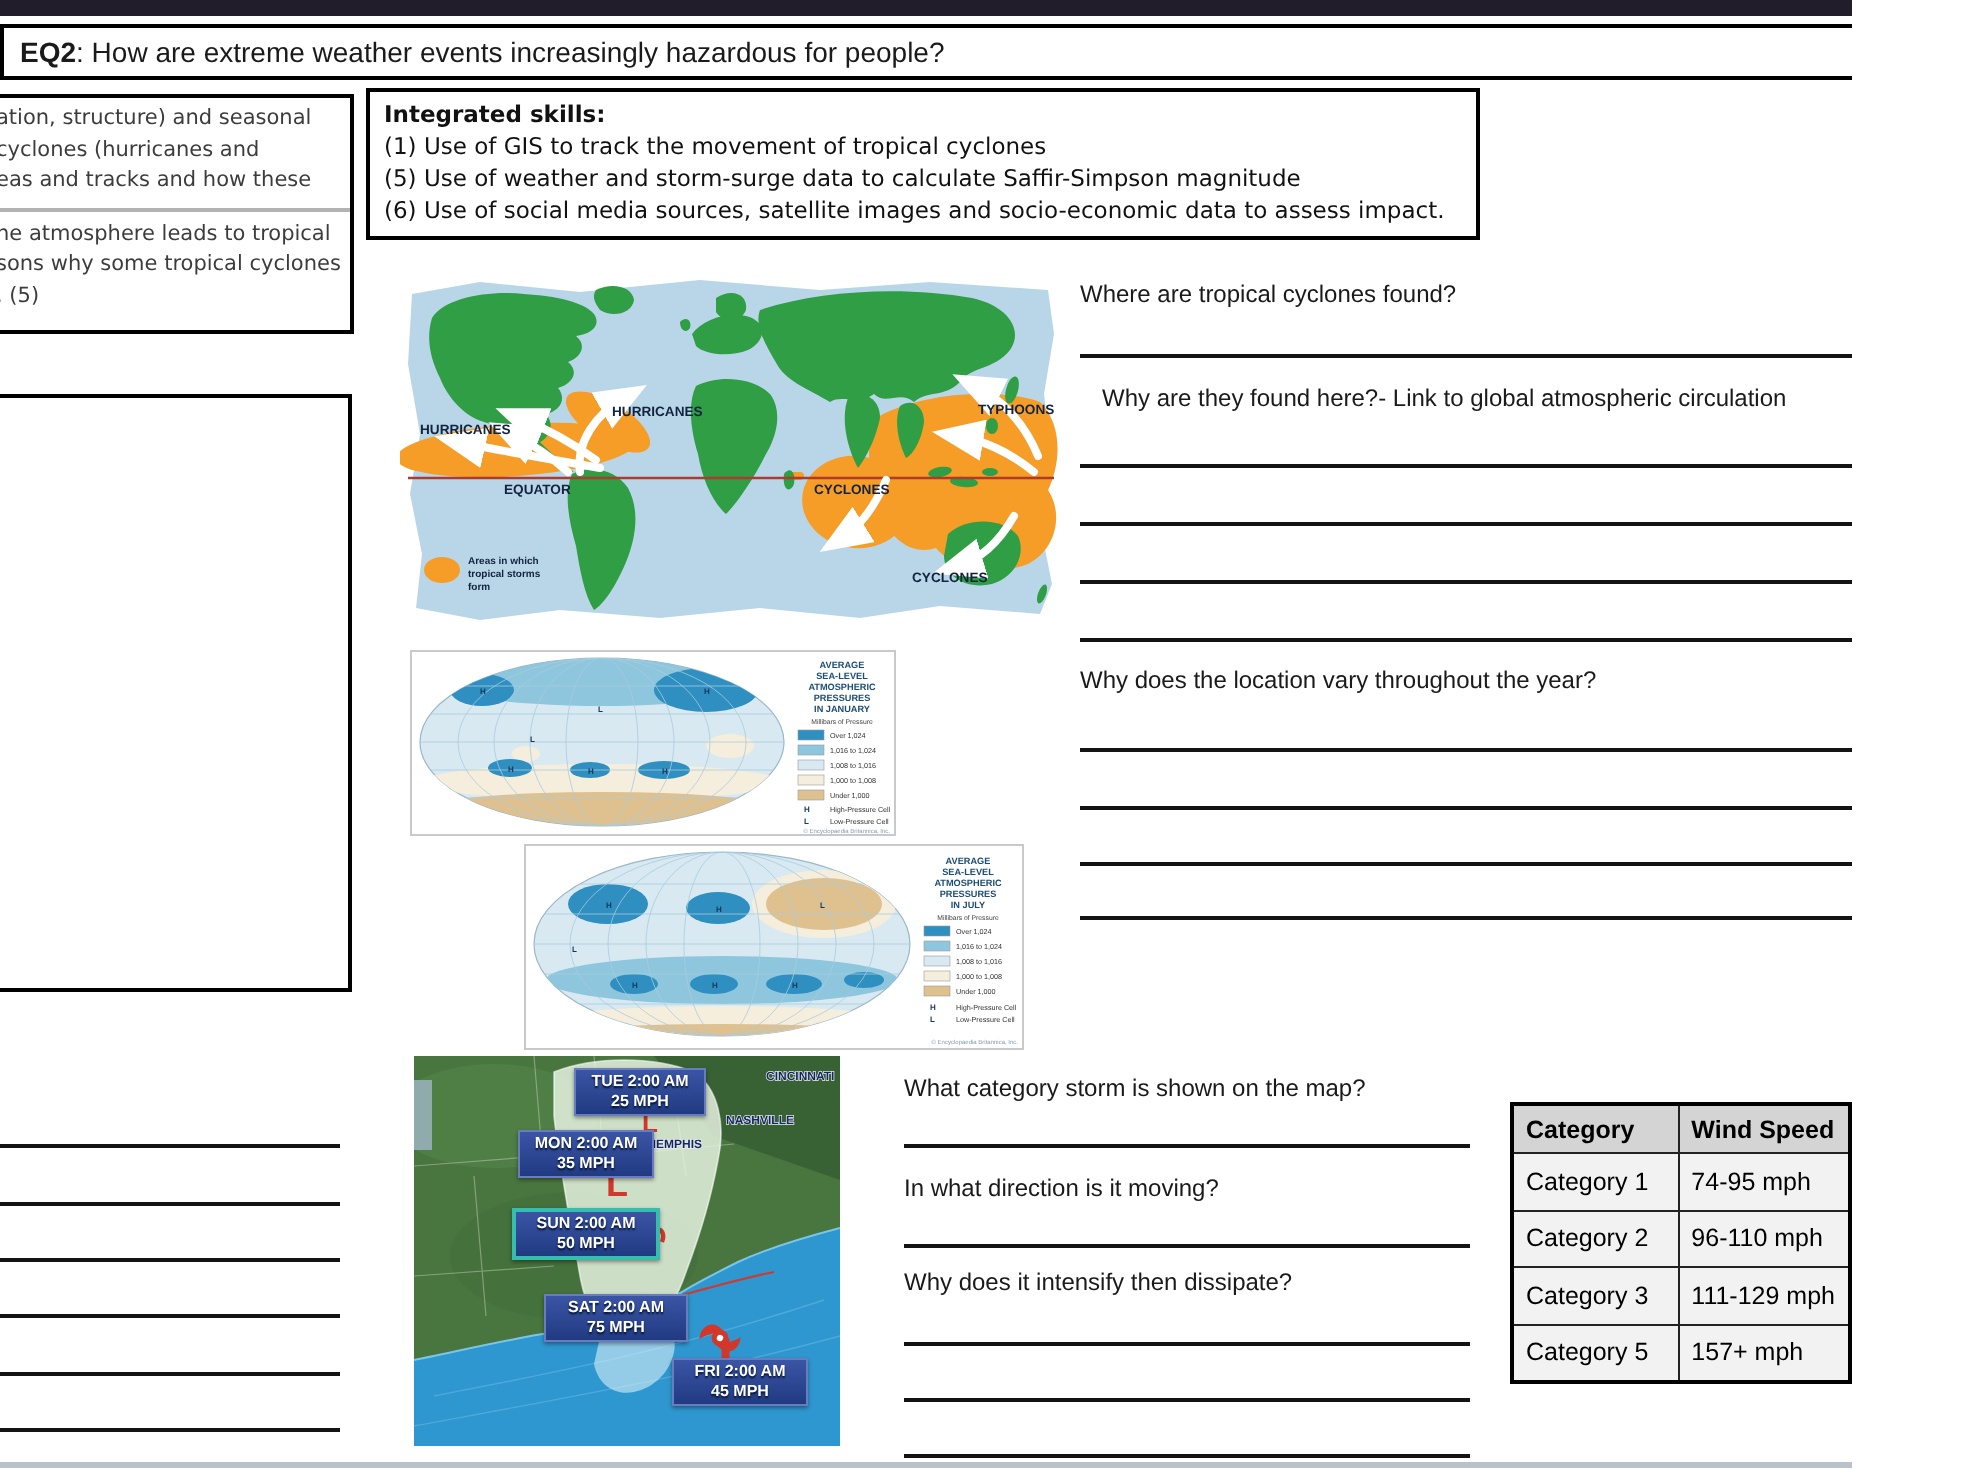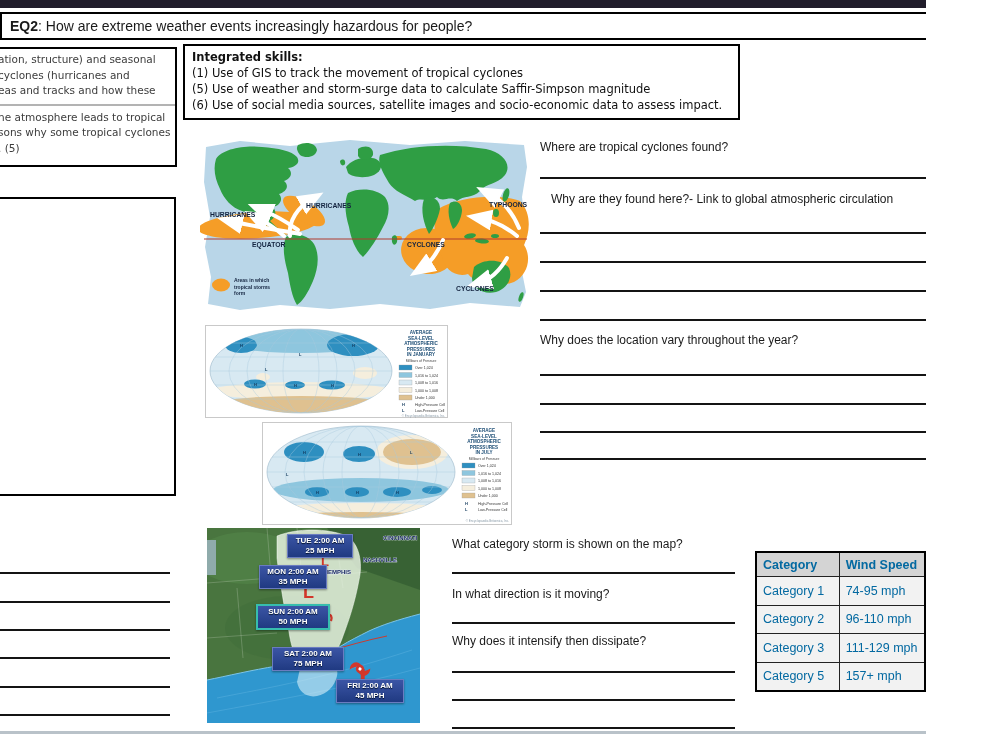--- a/index.html
+++ b/index.html
@@ -14,21 +14,21 @@
              border:2px solid #000;font-size:14px;line-height:24px;padding-left:8px;}
   .side1{position:absolute;left:-8px;top:47px;width:173px;height:110px;border:2px solid #000;
          background:#fff;padding:3px 4px;overflow:hidden;
          font-family:"DejaVu Sans",sans-serif;font-size:10.5px;line-height:15.5px;color:#3c3c3c;}
   .side-div{border-top:2px solid #b3b3b3;margin:5px -4px 4px -4px;}
   .side2{position:absolute;left:-8px;top:197px;width:180px;height:295px;border:2px solid #000;background:#fff;}
   .skills{position:absolute;left:183px;top:44px;width:539px;height:66px;border:2px solid #000;
           background:#fff;padding:3px 7px;font-family:"DejaVu Sans",sans-serif;
           font-size:11.5px;line-height:16px;color:#111;}
   .sftable{position:absolute;left:755px;top:551px;border-collapse:collapse;background:#fff;
-           font-size:12.5px;color:#0369a1;border:2px solid #000;}
+           font-size:12.5px;color:#000000;border:2px solid #000;}
   .sftable th{background:#d4d4d4;font-weight:bold;text-align:left;}
   .sftable th,.sftable td{border:1.5px solid #222;padding:0 6px;}
   .sftable th{height:23px;}
   .sftable td{height:27.5px;background:#f2f2f2;}
   .col-cat{width:82px;}
   .col-ws{width:100px;}
   .pagenum{position:absolute;left:958px;top:701px;font-size:15px;color:#8a8a8a;}
   .bottomrule{position:absolute;left:0;top:731px;width:985px;height:3px;background:#b9c2c9;}
   .trackwrap{position:absolute;left:207px;top:528px;width:213px;height:195px;overflow:hidden;}
   .tbox{position:absolute;background:linear-gradient(#3b55a5,#203a82);border:1px solid #6a7cc0;

